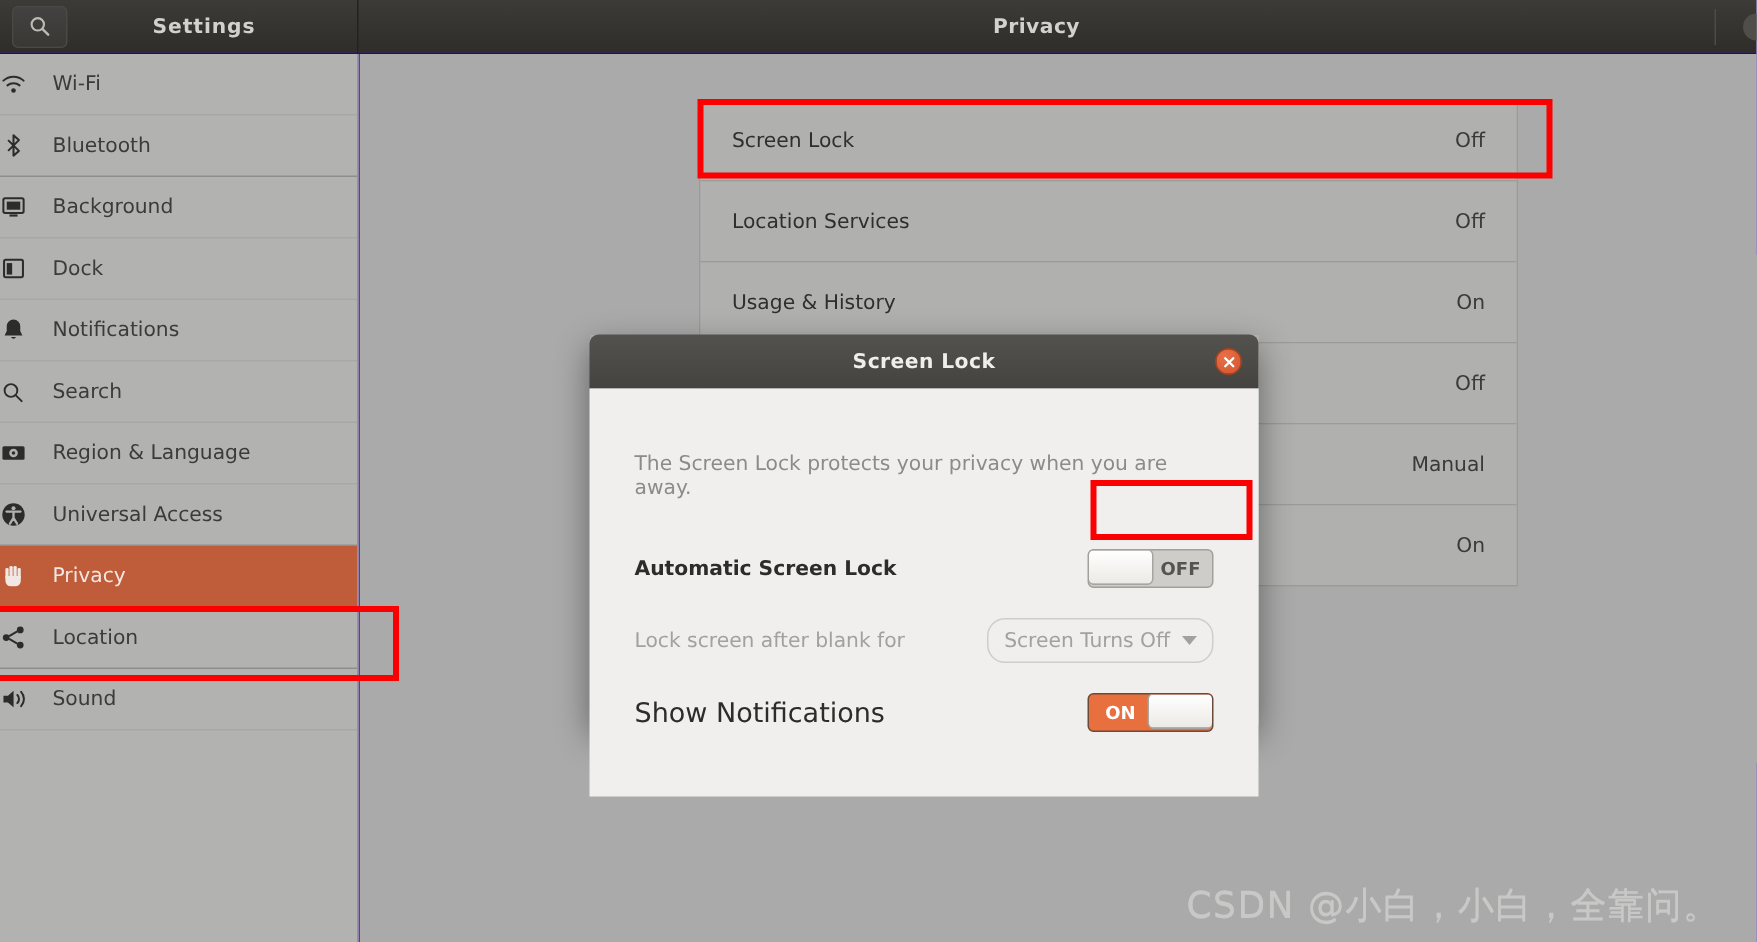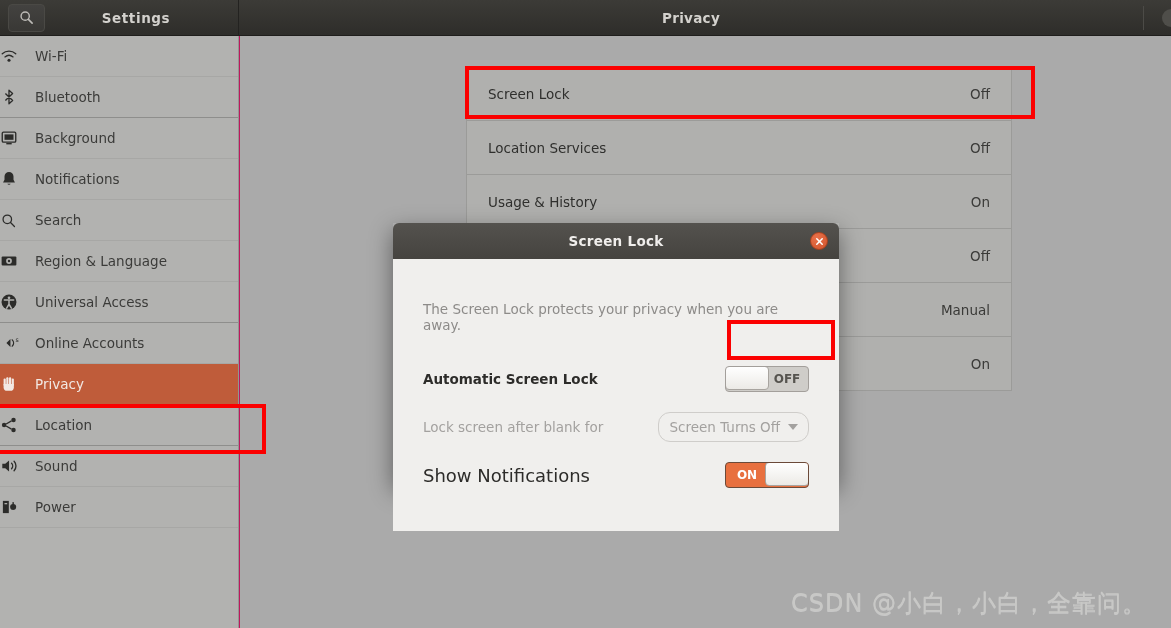--- a/index.html
+++ b/index.html
@@ -5,21 +5,21 @@
   * { box-sizing: border-box; margin: 0; padding: 0; }
   html, body {
     width: 1171px; height: 628px;
     overflow: hidden;
     font-family: "DejaVu Sans", "Liberation Sans", sans-serif;
     background: #aaaaaa;
   }
   #app {
     position: relative;
     width: 1171px; height: 628px;
-    background: #be185d;
+    background: #6d28d9;
   }
 
   
   .headerbar {
     position: absolute; top: 0; left: 0;
     width: 1171px; height: 36px;
     background: linear-gradient(to bottom, #3c3b37, #2e2d2a);
     border-bottom: 1px solid #1f1e1c;
     display: flex; align-items: center;
   }
@@ -275,20 +275,29 @@
               <rect x="2.5" y="3.5" width="15" height="11" rx="1.3" stroke="currentColor" fill="none" stroke-width="1.5"></rect>
               <rect x="5" y="6" width="10" height="6" fill="currentColor"></rect>
               <rect x="7" y="15.5" width="6" height="1.6" fill="currentColor"></rect>
             </svg>
           </span>
           <span>Background</span>
         </div>
         <div class="side-item">
           <span class="ico">
             <svg width="18" height="18" viewBox="0 0 20 20">
+              <rect x="3" y="3.5" width="14" height="13" rx="1.3" stroke="currentColor" fill="none" stroke-width="1.5"></rect>
+              <rect x="5" y="6" width="4" height="8.5" fill="currentColor"></rect>
+            </svg>
+          </span>
+          <span>Dock</span>
+        </div>
+        <div class="side-item">
+          <span class="ico">
+            <svg width="18" height="18" viewBox="0 0 20 20">
               <path d="M10 2.2a5 5 0 0 0-5 5v3.6L3.4 14h13.2L15 10.8V7.2a5 5 0 0 0-5-5z" fill="currentColor"></path>
               <path d="M8.2 15.2a1.9 1.9 0 0 0 3.6 0z" fill="currentColor"></path>
             </svg>
           </span>
           <span>Notifications</span>
         </div>
         <div class="side-item">
           <span class="ico">
             <svg width="17" height="17" viewBox="0 0 20 20">
               <circle cx="8.6" cy="8.6" r="5" stroke="currentColor" fill="none" stroke-width="1.5"></circle>
@@ -309,30 +318,20 @@
         </div>
         <div class="side-item group-end">
           <span class="ico">
             <svg width="18" height="18" viewBox="0 0 20 20">
               <circle cx="10" cy="10" r="8.3" fill="currentColor"></circle>
               <circle cx="10" cy="5.4" r="1.5" fill="#b2b2b0"></circle>
               <path d="M4.8 7.8h10.4M10 8.5v4m0 0l-2.6 4.3M10 12.5l2.6 4.3" stroke="#b2b2b0" stroke-width="1.7" fill="none" stroke-linecap="round"></path>
             </svg>
           </span>
           <span>Universal Access</span>
-        </div>
-        <div class="side-item">
-          <span class="ico">
-            <svg width="20" height="18" viewBox="0 0 22 20">
-              <path d="M2 10h5l4.5-4.5v9L7 10" fill="currentColor"></path>
-              <path d="M13.5 6.5a5 5 0 0 1 0 7" stroke="currentColor" fill="none" stroke-width="1.5" stroke-linecap="round"></path>
-              <text x="17" y="9" font-size="7" fill="currentColor">s</text>
-            </svg>
-          </span>
-          <span>Online Accounts</span>
         </div>
         <div class="side-item selected">
           <span class="ico">
             <svg width="18" height="18" viewBox="0 0 20 20">
               <rect x="4" y="4" width="2.4" height="8" rx="1" fill="currentColor"></rect>
               <rect x="7" y="2.6" width="2.4" height="9.4" rx="1" fill="currentColor"></rect>
               <rect x="10" y="2.6" width="2.4" height="9.4" rx="1" fill="currentColor"></rect>
               <rect x="13" y="4" width="2.4" height="8" rx="1" fill="currentColor"></rect>
               <path d="M4 10h11.4v3.6a4 4 0 0 1-4 4H8a4 4 0 0 1-4-4z" fill="currentColor"></path>
             </svg>
@@ -352,31 +351,20 @@
         </div>
         <div class="side-item">
           <span class="ico">
             <svg width="19" height="18" viewBox="0 0 21 20">
               <path d="M2.5 7.5h3.3L10 3.8v12.4L5.8 12.5H2.5z" fill="currentColor"></path>
               <path d="M12.8 7a4.3 4.3 0 0 1 0 6" stroke="currentColor" fill="none" stroke-width="1.5" stroke-linecap="round"></path>
               <path d="M15.6 4.7a7.8 7.8 0 0 1 0 10.6" stroke="currentColor" fill="none" stroke-width="1.5" stroke-linecap="round"></path>
             </svg>
           </span>
           <span>Sound</span>
-        </div>
-        <div class="side-item">
-          <span class="ico">
-            <svg width="18" height="18" viewBox="0 0 20 20">
-              <path d="M3.2 3.2h6.6v13.6H3.2z" fill="currentColor"></path>
-              <path d="M5 6.3h3" stroke="#b2b2b0" stroke-width="1.4"></path>
-              <circle cx="14.6" cy="10" r="3.4" fill="currentColor"></circle>
-              <rect x="13.8" y="4.6" width="1.6" height="3" fill="currentColor"></rect>
-            </svg>
-          </span>
-          <span>Power</span>
         </div>
       </div>
   </div>
 
   <div class="main">
     <div class="prlist">
       <div id="privacy-rows">
           <div class="prrow">
             <span>Screen Lock</span>
             <span class="val">Off</span>

